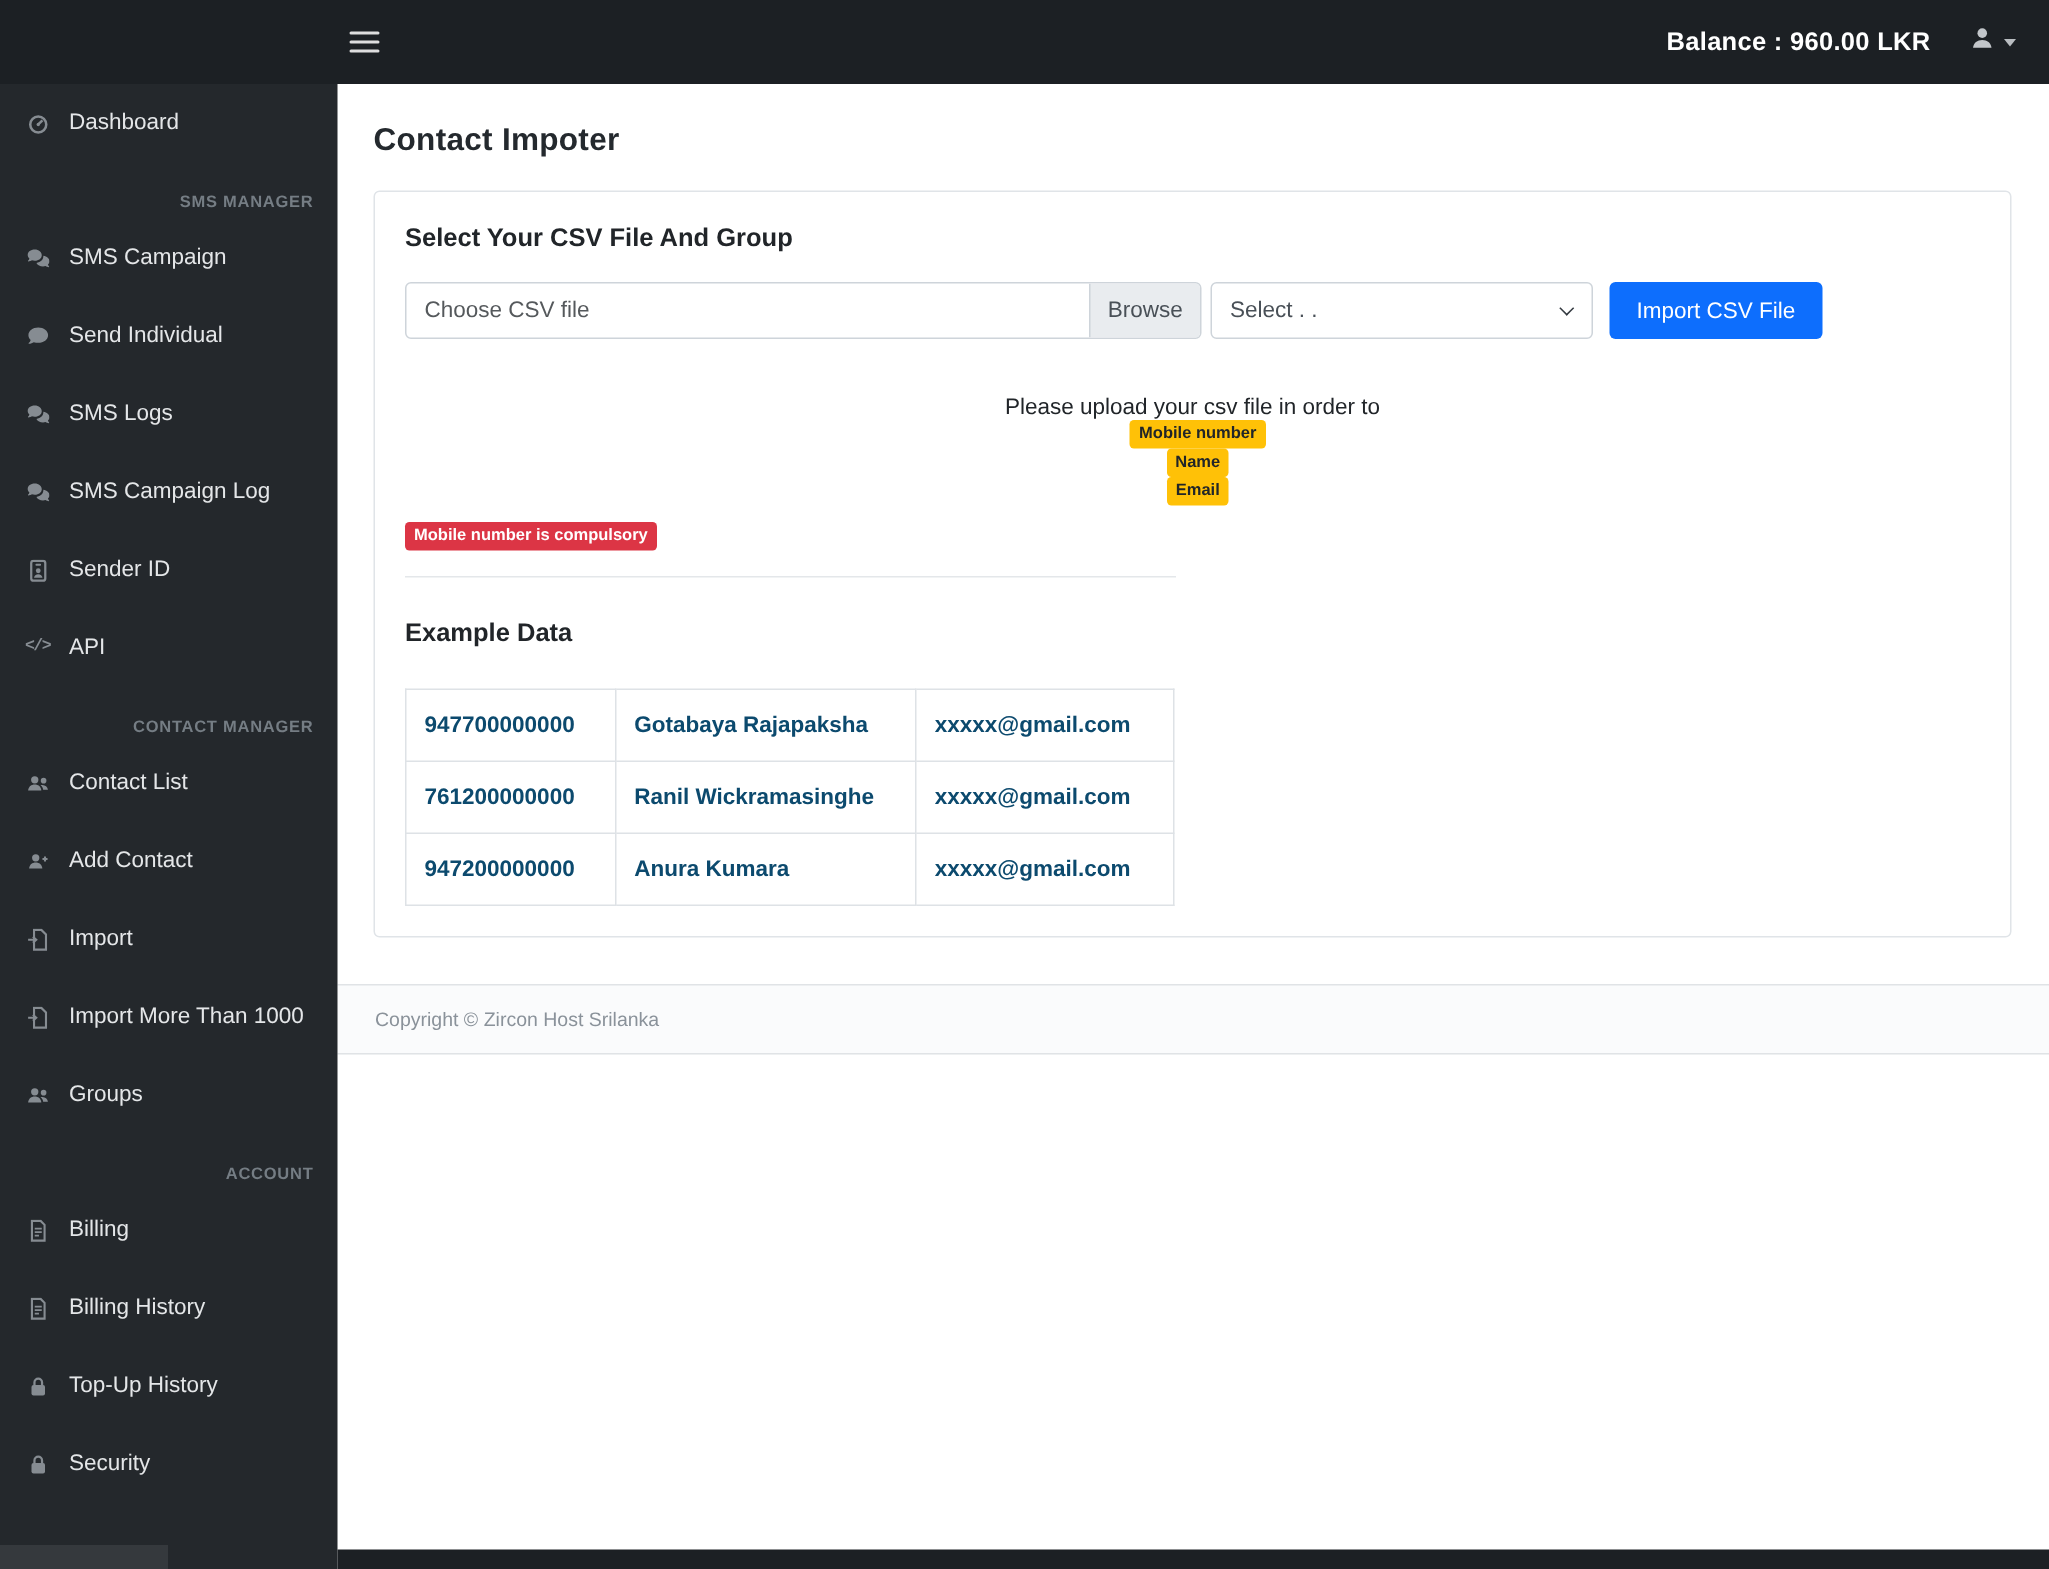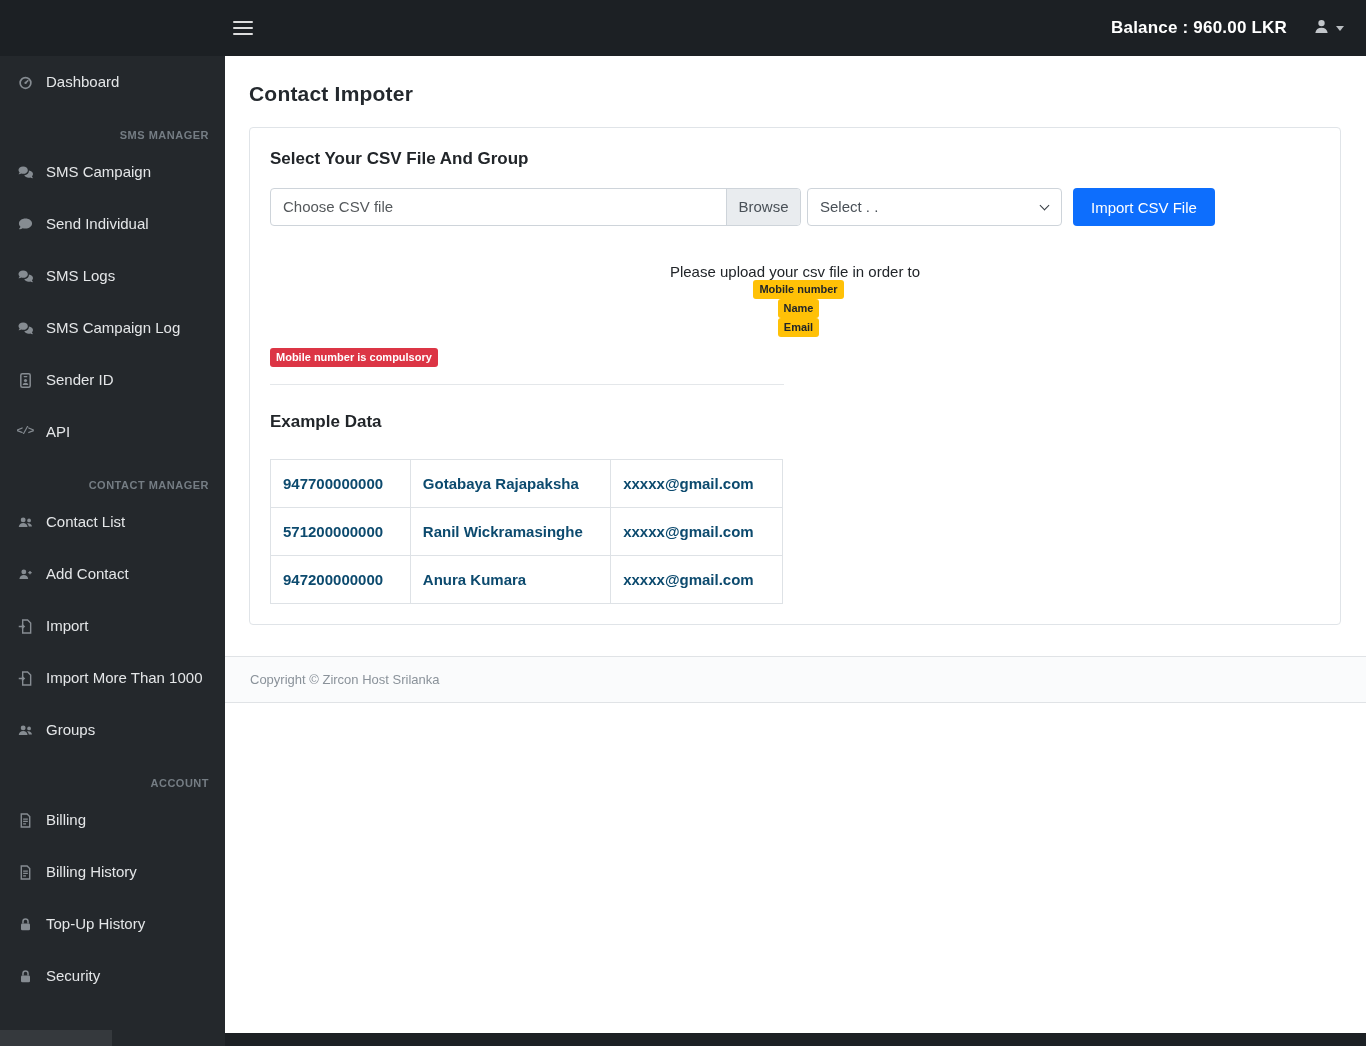--- a/index.html
+++ b/index.html
@@ -355,21 +355,21 @@
         <h3 class="example-heading">Example Data</h3>
 
         <table class="example-table">
           <tbody>
             <tr>
               <td class="col-phone">947700000000</td>
               <td class="col-name">Gotabaya Rajapaksha</td>
               <td class="col-email">xxxxx@gmail.com</td>
             </tr>
             <tr>
-              <td class="col-phone">571200000000</td>
+              <td class="col-phone">761200000000</td>
               <td class="col-name">Ranil Wickramasinghe</td>
               <td class="col-email">xxxxx@gmail.com</td>
             </tr>
             <tr>
               <td class="col-phone">947200000000</td>
               <td class="col-name">Anura Kumara</td>
               <td class="col-email">xxxxx@gmail.com</td>
             </tr>
           </tbody>
         </table>

